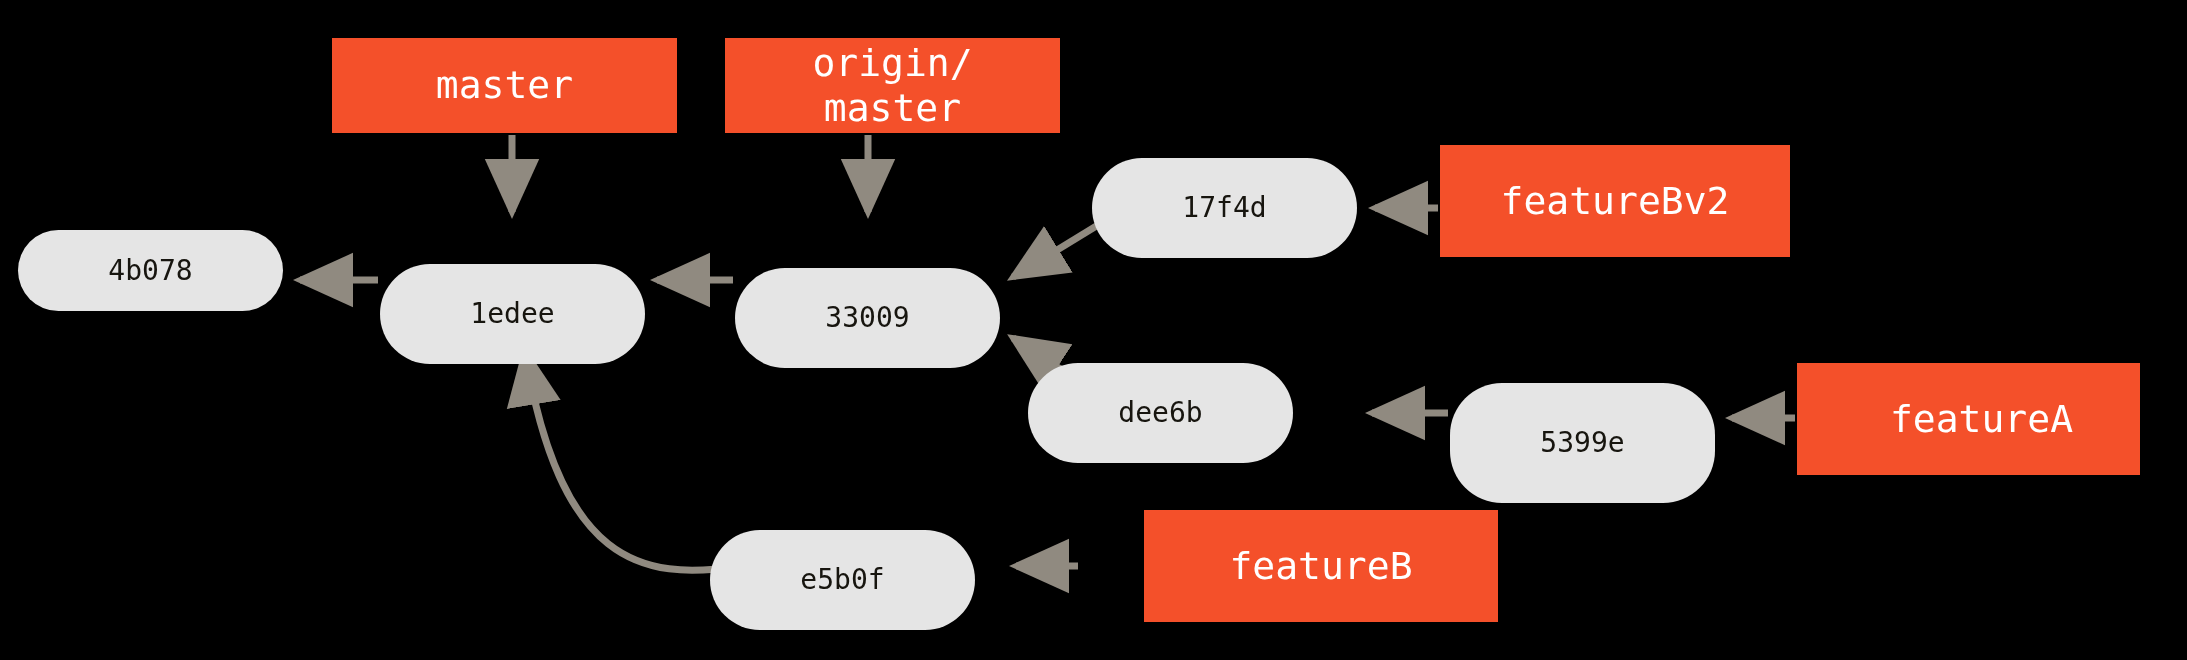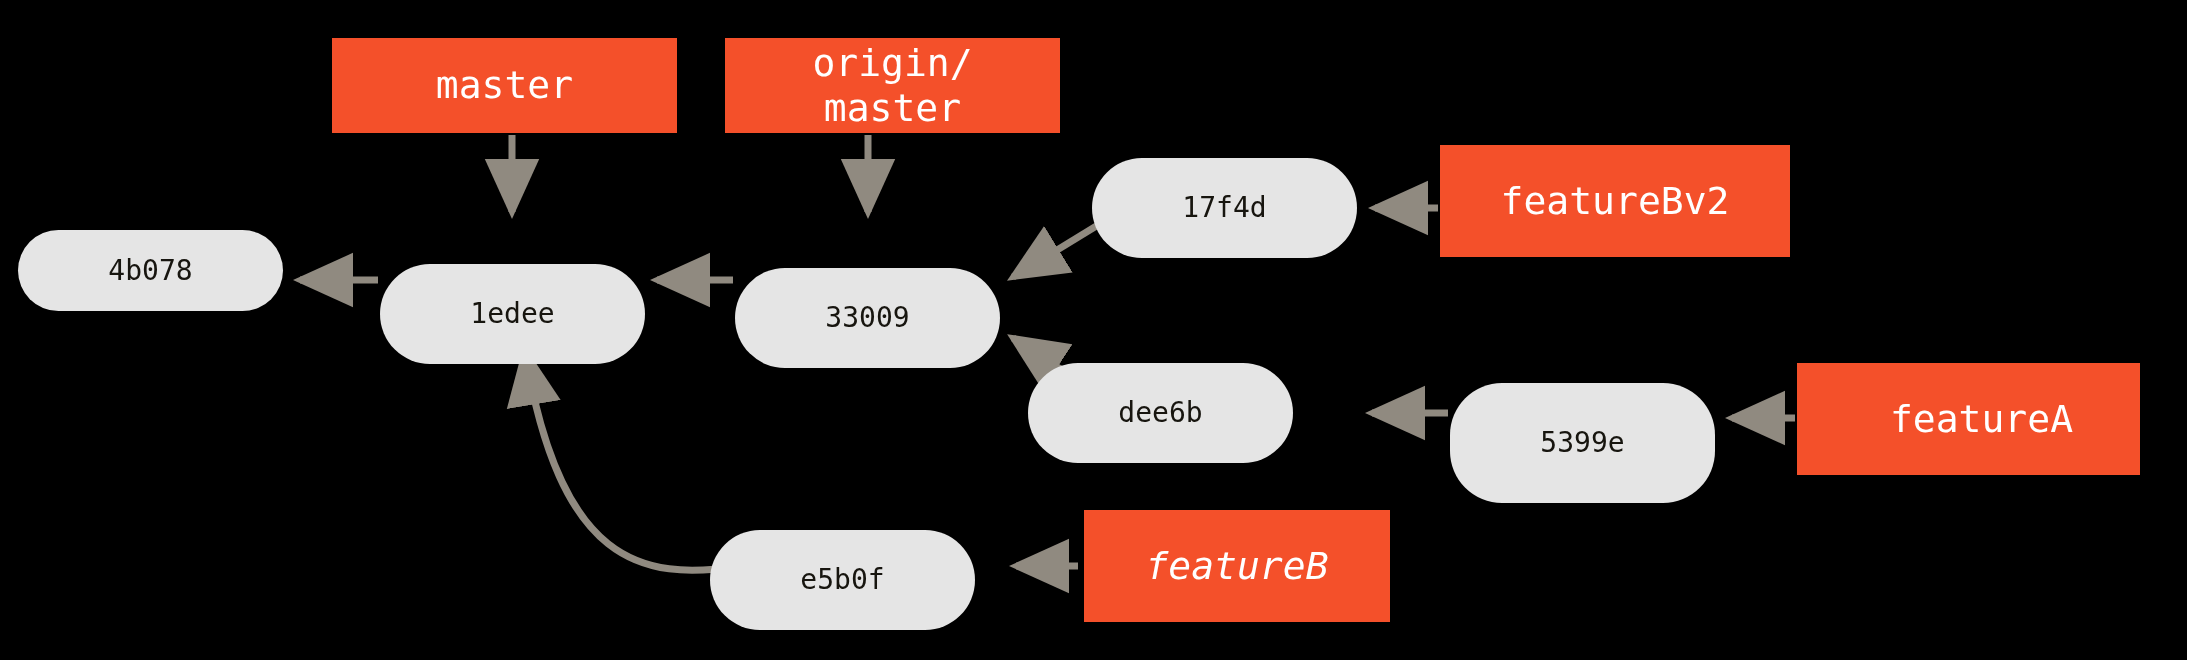--- a/index.html
+++ b/index.html
@@ -107,17 +107,17 @@
   </div>
 
   <div class="node branch" style="left:1440px;top:145px;width:350px;height:112px;">
     <span>featureBv2</span>
   </div>
 
   <div class="node branch" style="left:1797px;top:363px;width:343px;height:112px;padding-left:26px;">
     <span>featureA</span>
   </div>
 
-  <div class="node branch" style="left:1084px;top:510px;width:306px;height:112px;font-style:italic;">
+  <div class="node branch" style="left:1144px;top:510px;width:354px;height:112px;">
     <span>featureB</span>
   </div>
 
 </div>
 
 </body></html>

